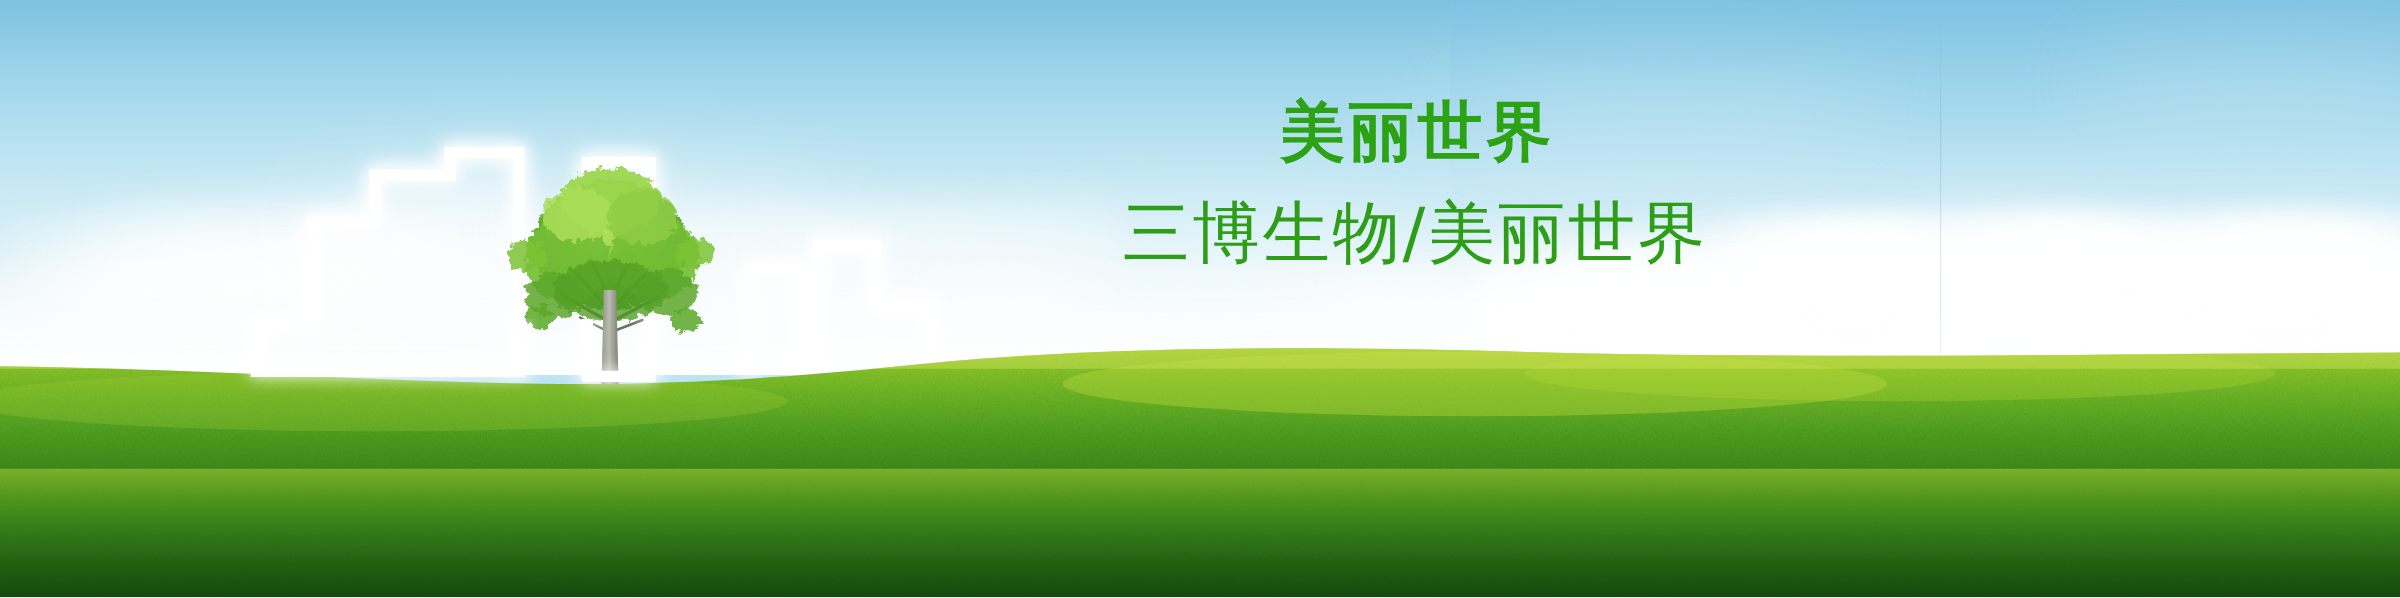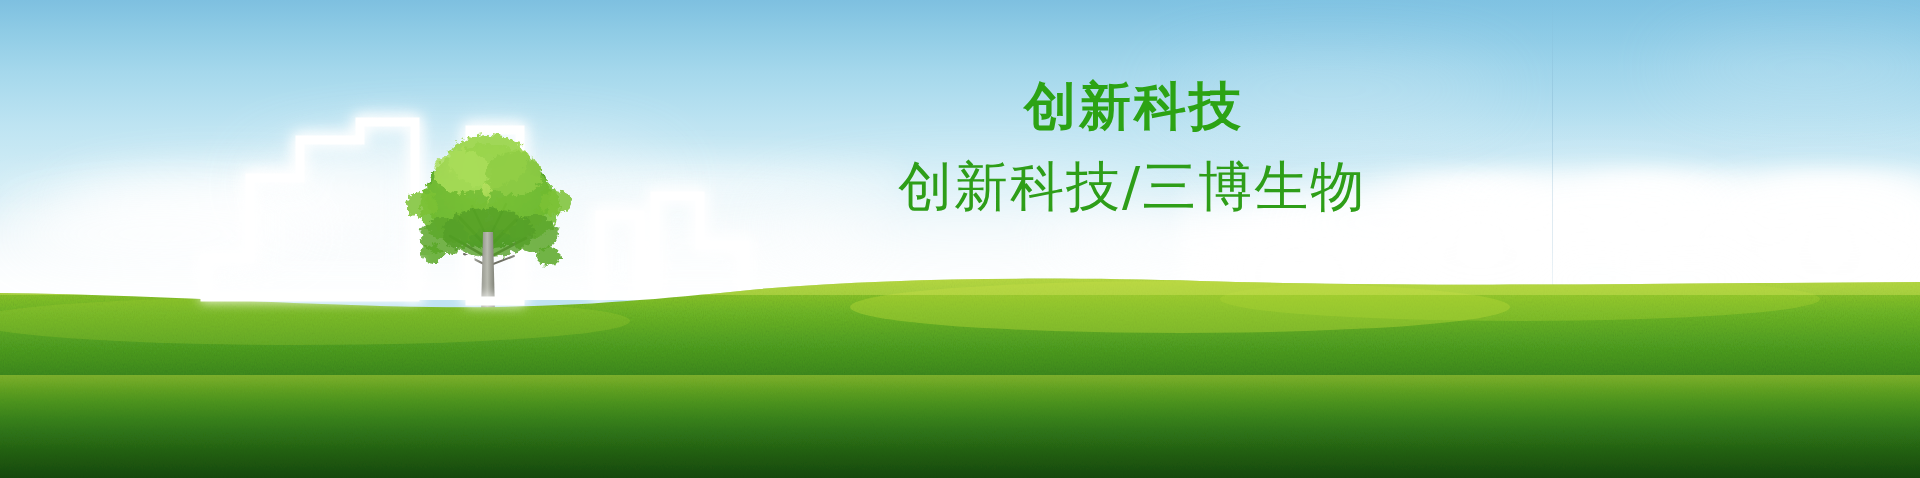--- a/index.html
+++ b/index.html
@@ -299,17 +299,17 @@
       <path d="M205,0 L205,42 L415,42 L415,0"></path>
       <path d="M470,0 L470,46 L520,46 L520,0"></path>
     </g>
     <g filter="url(#glow2)" opacity="0.45" fill="none" stroke="#ffffff" stroke-width="8">
       <path d="M600,0 L600,24 L640,24 L640,0"></path>
       <path d="M655,0 L655,20 L745,20 L745,0"></path>
     </g>
   </svg>
 
   <div class="title-block">
-    <div class="headline">创新科技</div>
-    <div class="subhead">创新科技/三博生物</div>
+    <div class="headline">美丽世界</div>
+    <div class="subhead">三博生物/美丽世界</div>
   </div>
 
 </div>
 
 </body></html>

